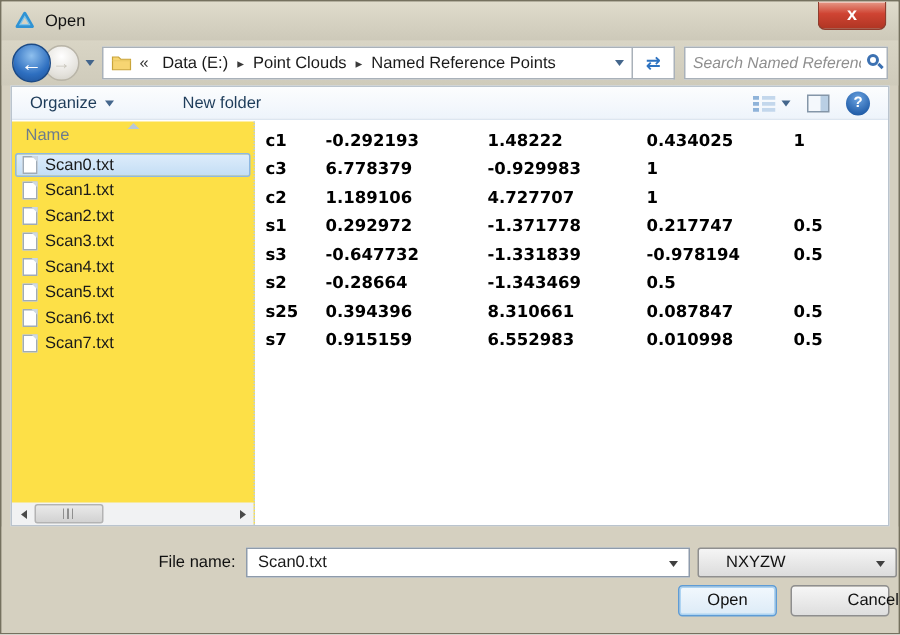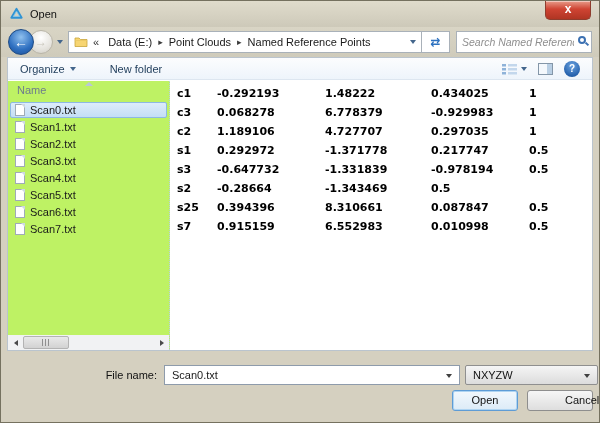--- a/index.html
+++ b/index.html
@@ -45,30 +45,30 @@
   .searchbox input::placeholder{color:#8f8f8f;font-style:italic;}
   .mag-icon{position:absolute;right:5px;top:4px;width:8px;height:8px;border:2px solid #3c71b2;border-radius:50%;box-sizing:border-box;}
   .mag-icon::after{content:"";position:absolute;left:5px;top:5px;width:4px;height:2px;background:#3c71b2;transform:rotate(45deg);}
   
   .content{position:absolute;left:6px;right:6px;top:56px;bottom:71px;background:#fff;
     border:1px solid #bac4ce;box-sizing:border-box;}
   .toolbar{position:absolute;top:0;left:0;right:0;height:22px;display:flex;align-items:center;
     background:linear-gradient(#fcfdfe,#eef4fb);border-bottom:1px solid #dde6f0;
     color:#1e3c5a;padding:0 12px;box-sizing:border-box;}
   .tb-item{display:flex;align-items:center;gap:5px;}
-  .tb-newfolder{margin-left:34px;}
+  .tb-newfolder{margin-left:46px;}
   .tb-right{margin-left:auto;display:flex;align-items:center;gap:11px;}
   .views-icon{display:flex;align-items:center;gap:4px;}
   .pane-icon{width:15px;height:12px;border:1px solid #8496a8;box-sizing:border-box;background:#f4f8fc;position:relative;}
   .pane-icon::after{content:"";position:absolute;right:0;top:0;bottom:0;width:5px;background:#b9cfe4;}
   .help-icon{width:16px;height:16px;border-radius:50%;background:radial-gradient(circle at 50% 30%,#6ba3e0,#2763ae 70%,#1c4f92);
     color:#fff;font-weight:bold;font-size:10px;line-height:16px;text-align:center;}
   
   .browser{position:absolute;top:23px;left:0;right:0;bottom:0;display:flex;}
-  .left-pane{width:162px;flex:none;position:relative;border-right:1px dotted #b9cde2;box-sizing:border-box;background:#bef264;}
+  .left-pane{width:162px;flex:none;position:relative;border-right:1px dotted #b9cde2;box-sizing:border-box;background:#fde047;}
   .col-header{height:18px;line-height:18px;color:#6d7c8d;padding-left:9px;position:relative;}
   .sort-caret{position:absolute;left:50%;top:1px;width:0;height:0;margin-left:-4px;
     border-left:4px solid transparent;border-right:4px solid transparent;border-bottom:4px solid #b9c8d8;}
   .file-rows{padding-top:3px;}
   .file-row{height:16px;display:flex;align-items:center;gap:5px;padding-left:4px;margin:0 2px 1px 2px;
     border:1px solid transparent;border-radius:2px;box-sizing:border-box;}
   .file-row.selected{background:linear-gradient(#ddecfb,#c4def5);border-color:#8db8e3;}
   .doc-icon{width:10px;height:12px;background:#fff;border:1px solid #9fabb7;box-sizing:border-box;position:relative;flex:none;}
   .doc-icon::after{content:"";position:absolute;right:-1px;top:-1px;width:0;height:0;
     border-top:4px solid #cdd8e2;border-left:4px solid transparent;}
@@ -91,21 +91,21 @@
   .fname-row{position:absolute;left:0;right:1px;top:14px;height:20px;display:flex;align-items:center;}
   .fname-label{width:156px;text-align:right;padding-right:7px;flex:none;color:#111;}
   .fname-combo{flex:1;height:20px;background:#fff;border:1px solid #8e9bab;box-sizing:border-box;
     display:flex;align-items:center;position:relative;}
   .fname-combo .val{padding-left:7px;}
   .combo-caret{position:absolute;right:7px;top:8px;}
   .caret-dark{border-top-color:#404040;}
   .type-combo{width:133px;height:20px;margin-left:5px;flex:none;position:relative;
     background:linear-gradient(#f5f5f5,#dcdcdc);border:1px solid #8f8f8f;border-radius:2px;box-sizing:border-box;
     display:flex;align-items:center;}
-  .type-combo .val{padding-left:7px;color:#111;}
+  .type-combo .val{padding-left:18px;color:#111;}
   .btn-row{position:absolute;right:6px;top:39px;display:flex;gap:9px;}
   .btn{width:66px;height:21px;border-radius:3px;box-sizing:border-box;text-align:center;line-height:19px;color:#111;}
   .btn-open{background:linear-gradient(#f2f8fd,#dcebf7);border:1px solid #5e9cd6;box-shadow:0 0 0 1px #aed4f2 inset;}
   .btn-cancel{background:linear-gradient(#f6f6f6,#dedede);border:1px solid #8e8e8e;padding-left:37px;}
 </style>
 </head>
 <body>
 
 <div class="dialog">
 
@@ -230,30 +230,28 @@
       <div class="preview">
         <div class="prow">
           <span>c1</span>
           <span>-0.292193</span>
           <span>1.48222</span>
           <span>0.434025</span>
           <span>1</span>
         </div>
         <div class="prow">
           <span>c3</span>
-          <span>0.068278</span>
           <span>6.778379</span>
           <span>-0.929983</span>
           <span>1</span>
         </div>
         <div class="prow">
           <span>c2</span>
           <span>1.189106</span>
           <span>4.727707</span>
-          <span>0.297035</span>
           <span>1</span>
         </div>
         <div class="prow">
           <span>s1</span>
           <span>0.292972</span>
           <span>-1.371778</span>
           <span>0.217747</span>
           <span>0.5</span>
         </div>
         <div class="prow">

